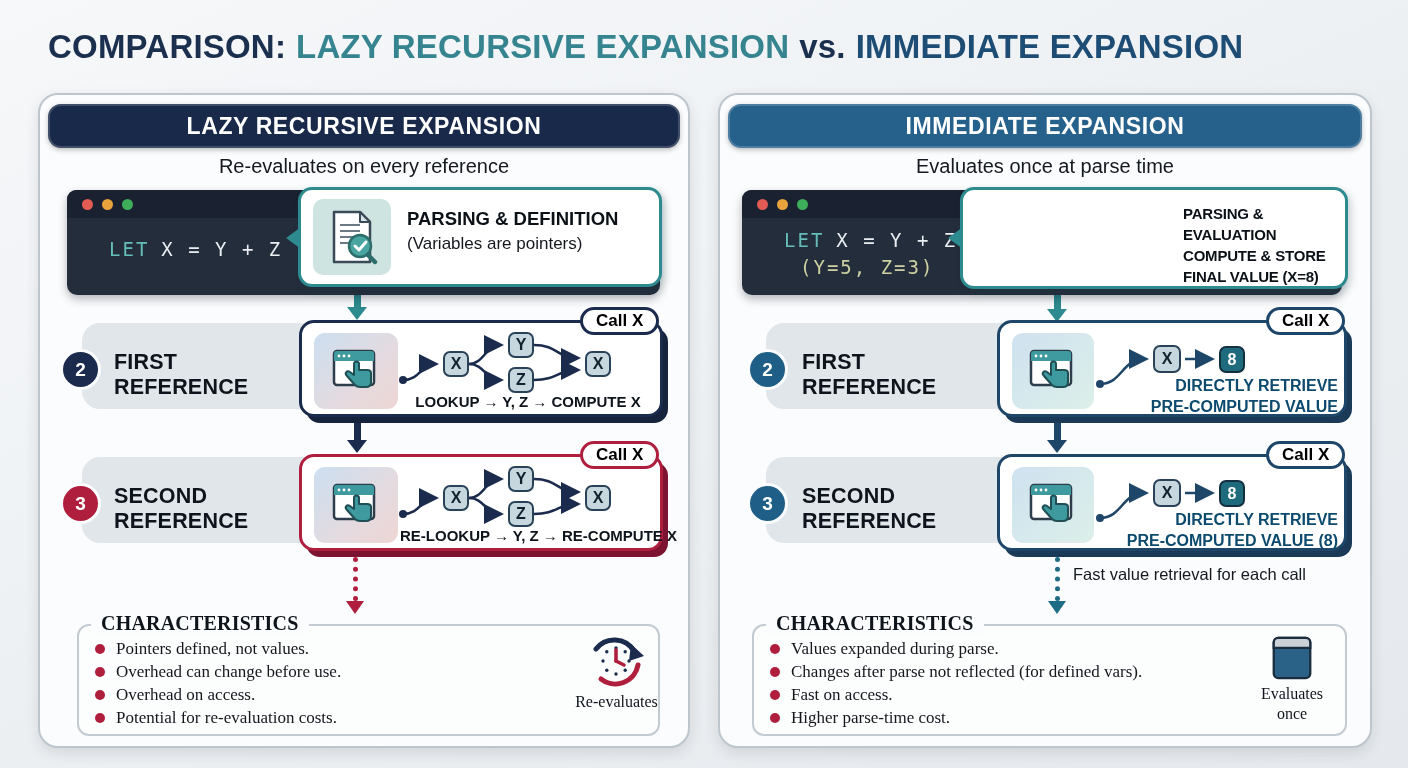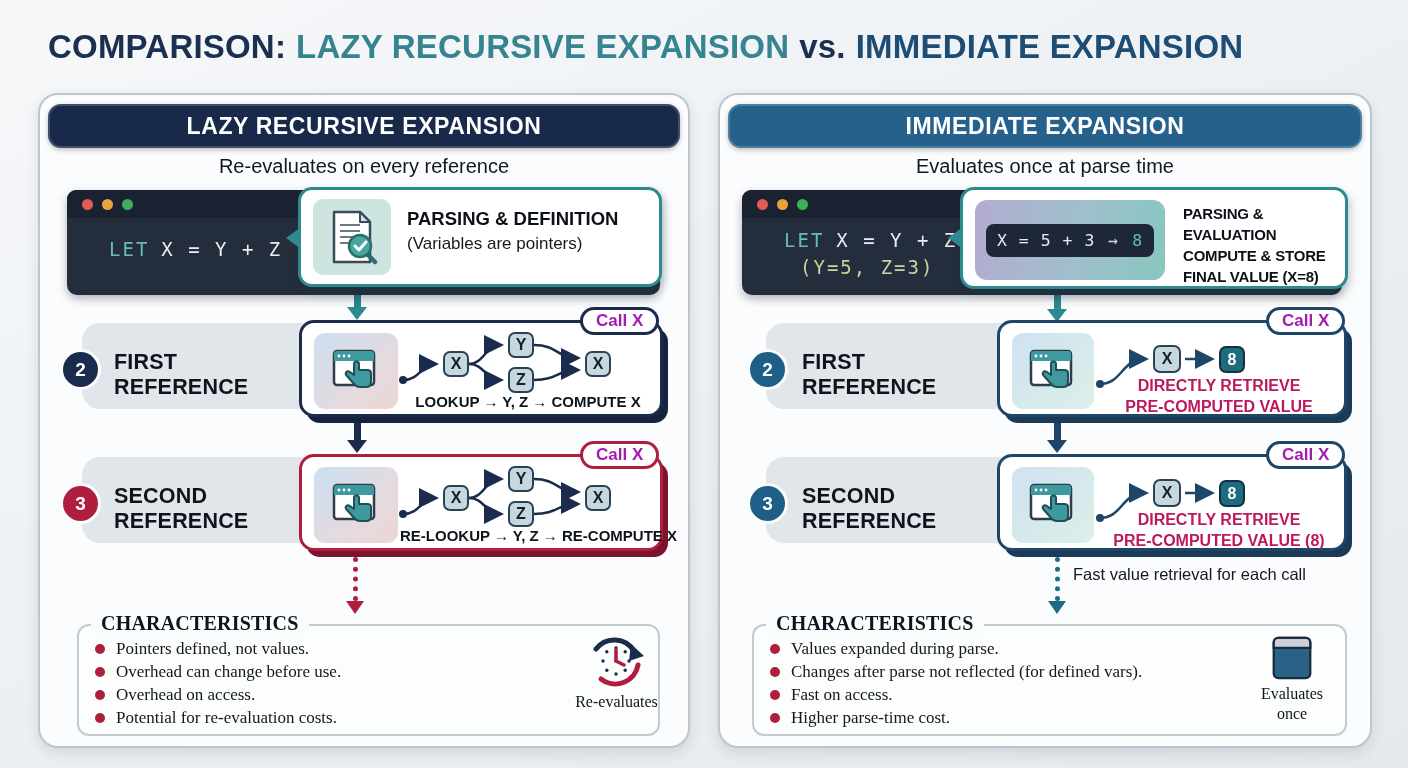--- a/index.html
+++ b/index.html
@@ -79,33 +79,33 @@
   .label-row2 { top:255px; } .label-row3 { top:389px; }
 
   
   .flow-box { position:absolute; background:#fff; border-radius:15px; border:3.5px solid #1b2b4d; z-index:1; }
   .fb-l { left:259px; width:364px; height:97px; }
   .fb-r { left:277px; width:350px; height:97px; }
   .fb-row2 { top:225px; } .fb-row3 { top:359px; }
   .fb-navy    { border-color:#1b2b4d; box-shadow:6px 7px 0 -1px #16233d; }
   .fb-crimson { border-color:#b01e3e; box-shadow:6px 7px 0 -1px #7c1331; }
   .fb-steel   { border-color:#1e4669; box-shadow:6px 7px 0 -1px #1b3a58; }
-  .call-pill { position:absolute; background:#fff; border:3.5px solid #1b2b4d; border-radius:999px; font-weight:800; font-size:17px; height:28px; padding:0 13px; display:flex; align-items:center; z-index:3; color:#a21caf; }
+  .call-pill { position:absolute; background:#fff; border:3.5px solid #1b2b4d; border-radius:999px; font-weight:800; font-size:17px; height:28px; padding:0 13px; display:flex; align-items:center; z-index:3; color:#000000; }
   .pill-crimson { border-color:#b01e3e; }
   .cp-l { left:540px; } .cp-r { left:546px; }
   .cp-row2 { top:212px; } .cp-row3 { top:346px; }
 
   .icon-tile { position:absolute; left:12px; top:10px; width:84px; height:76px; border-radius:11px; display:flex; align-items:center; justify-content:center; }
   .tile-pink { background:linear-gradient(135deg,#ccdff0 0%,#e4dadf 60%,#eed6d4 100%); }
   .tile-blue { background:linear-gradient(135deg,#cfe2f0 0%,#dcefe9 100%); }
   .flow-svg { position:absolute; left:0; top:0; }
   .chip { position:absolute; width:26px; height:26px; background:#c6d7de; border:2.5px solid #2a4258; border-radius:7px; display:flex; align-items:center; justify-content:center; font-weight:800; font-size:16px; color:#13202e; }
   .chip-dark { background:#1d6b7d; border-color:#14303f; color:#fff; }
   .fcap { position:absolute; left:98px; right:4px; bottom:4px; text-align:center; font-weight:800; font-size:15px; color:#0e141b; white-space:nowrap; }
-  .fcap2 { position:absolute; left:100px; right:6px; top:52px; text-align:center; font-weight:800; font-size:16px; line-height:21px; color:#be185d; }
+  .fcap2 { position:absolute; left:100px; right:6px; top:52px; text-align:right; font-weight:800; font-size:16px; line-height:21px; color:#0c4a6e; }
 
   
   .cx1 { left:141px; top:28px; } .cy { left:206px; top:9px; } .cz { left:206px; top:44px; } .cx2 { left:283px; top:28px; }
   
   .rcx { left:153px; top:22px; width:28px; height:28px; } .rc8 { left:219px; top:23px; height:27px; }
 
   
   .dotline { position:absolute; width:0; height:44px; border-left:5px dotted #b01e3e; }
   .dotline-r { border-left-color:#1e6b84; }
   .dothead { position:absolute; width:0; height:0; border-left:9px solid transparent; border-right:9px solid transparent; }
@@ -316,27 +316,20 @@
       <span class="dot dot-grn"></span>
     </div>
     <div class="term-code">
       <span class="kw">LET</span><span>X = Y + Z</span>
       <span class="paren-line">(Y=5, Z=3)</span>
     </div>
   </div>
 
   <div class="callout callout-right">
     <div class="notch"></div>
-    <div class="grad-tile">
-      <div class="code-pill">
-        <span>X = 5 + 3</span>
-        <span class="pill-arr">→</span>
-        <span class="pill-res">8</span>
-      </div>
-    </div>
     <div class="callout-text-r">
       <div>PARSING &amp; EVALUATION</div>
       <div>COMPUTE &amp; STORE</div>
       <div>FINAL VALUE (X=8)</div>
     </div>
   </div>
 
   <div class="varrow teal a-pos1-r">
       <div class="stem"></div>
       <div class="head"></div>

